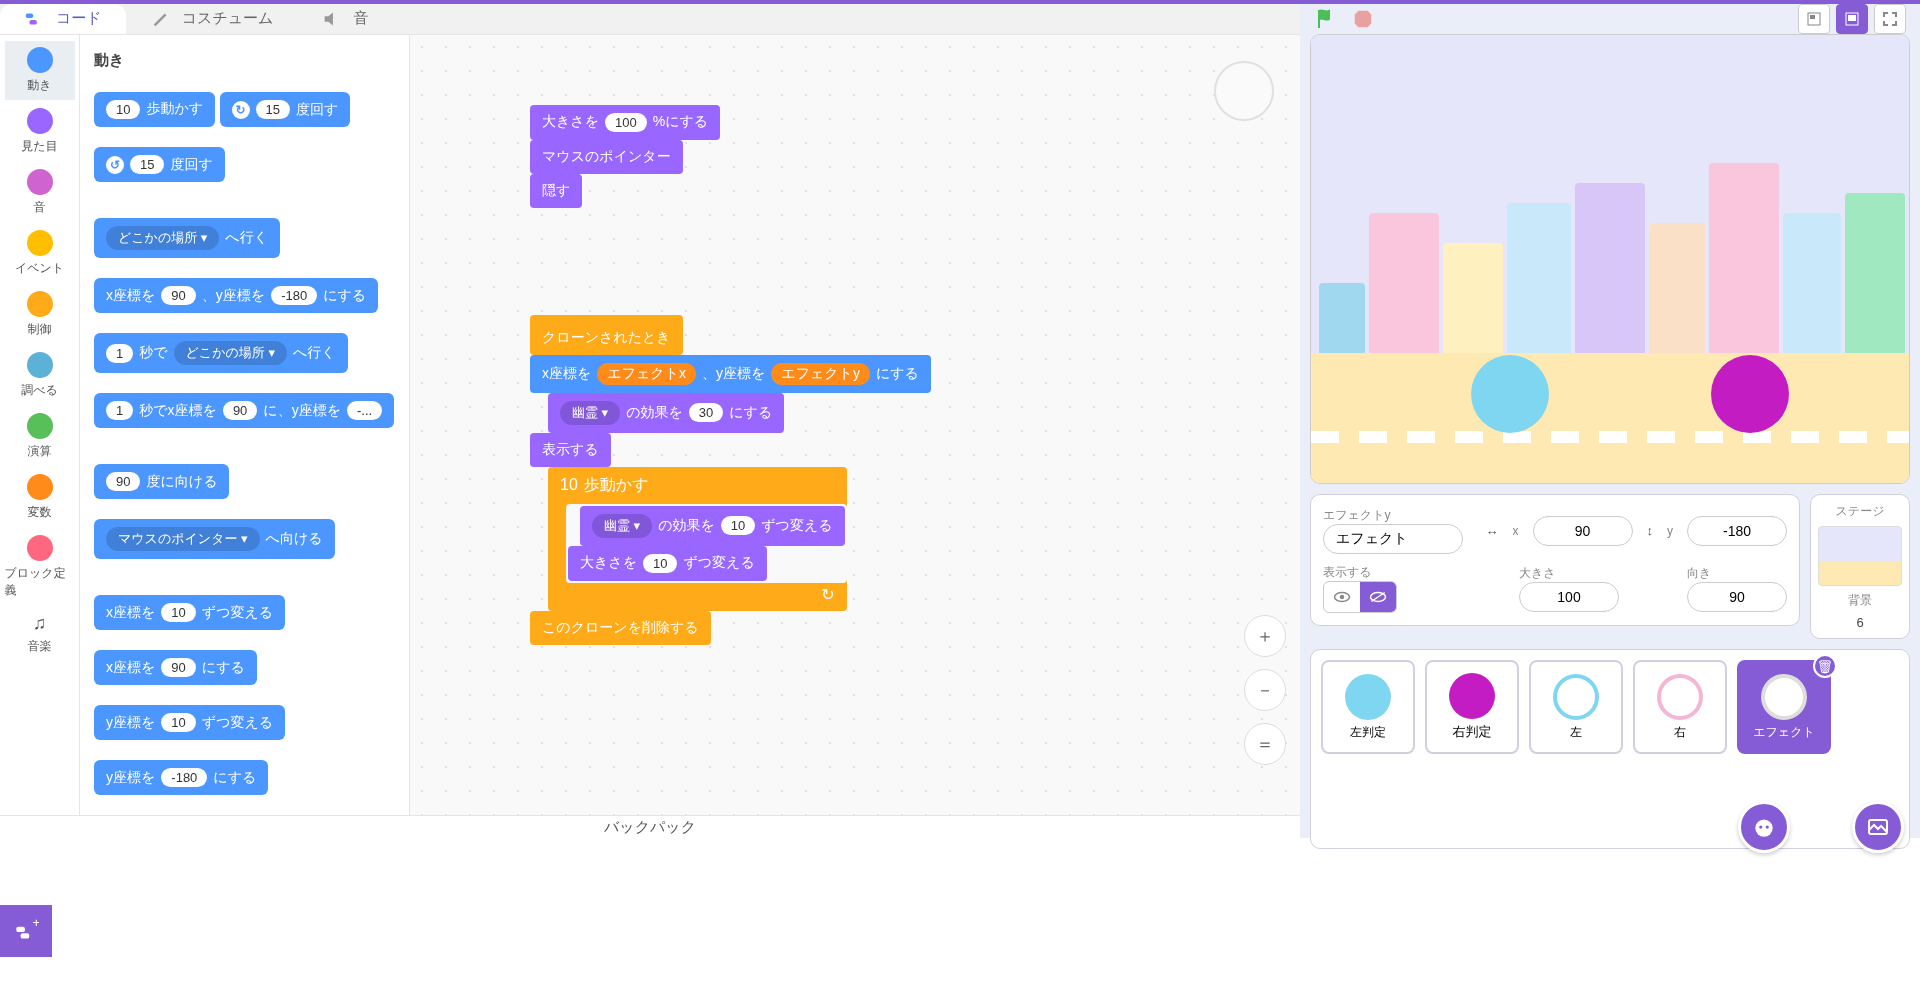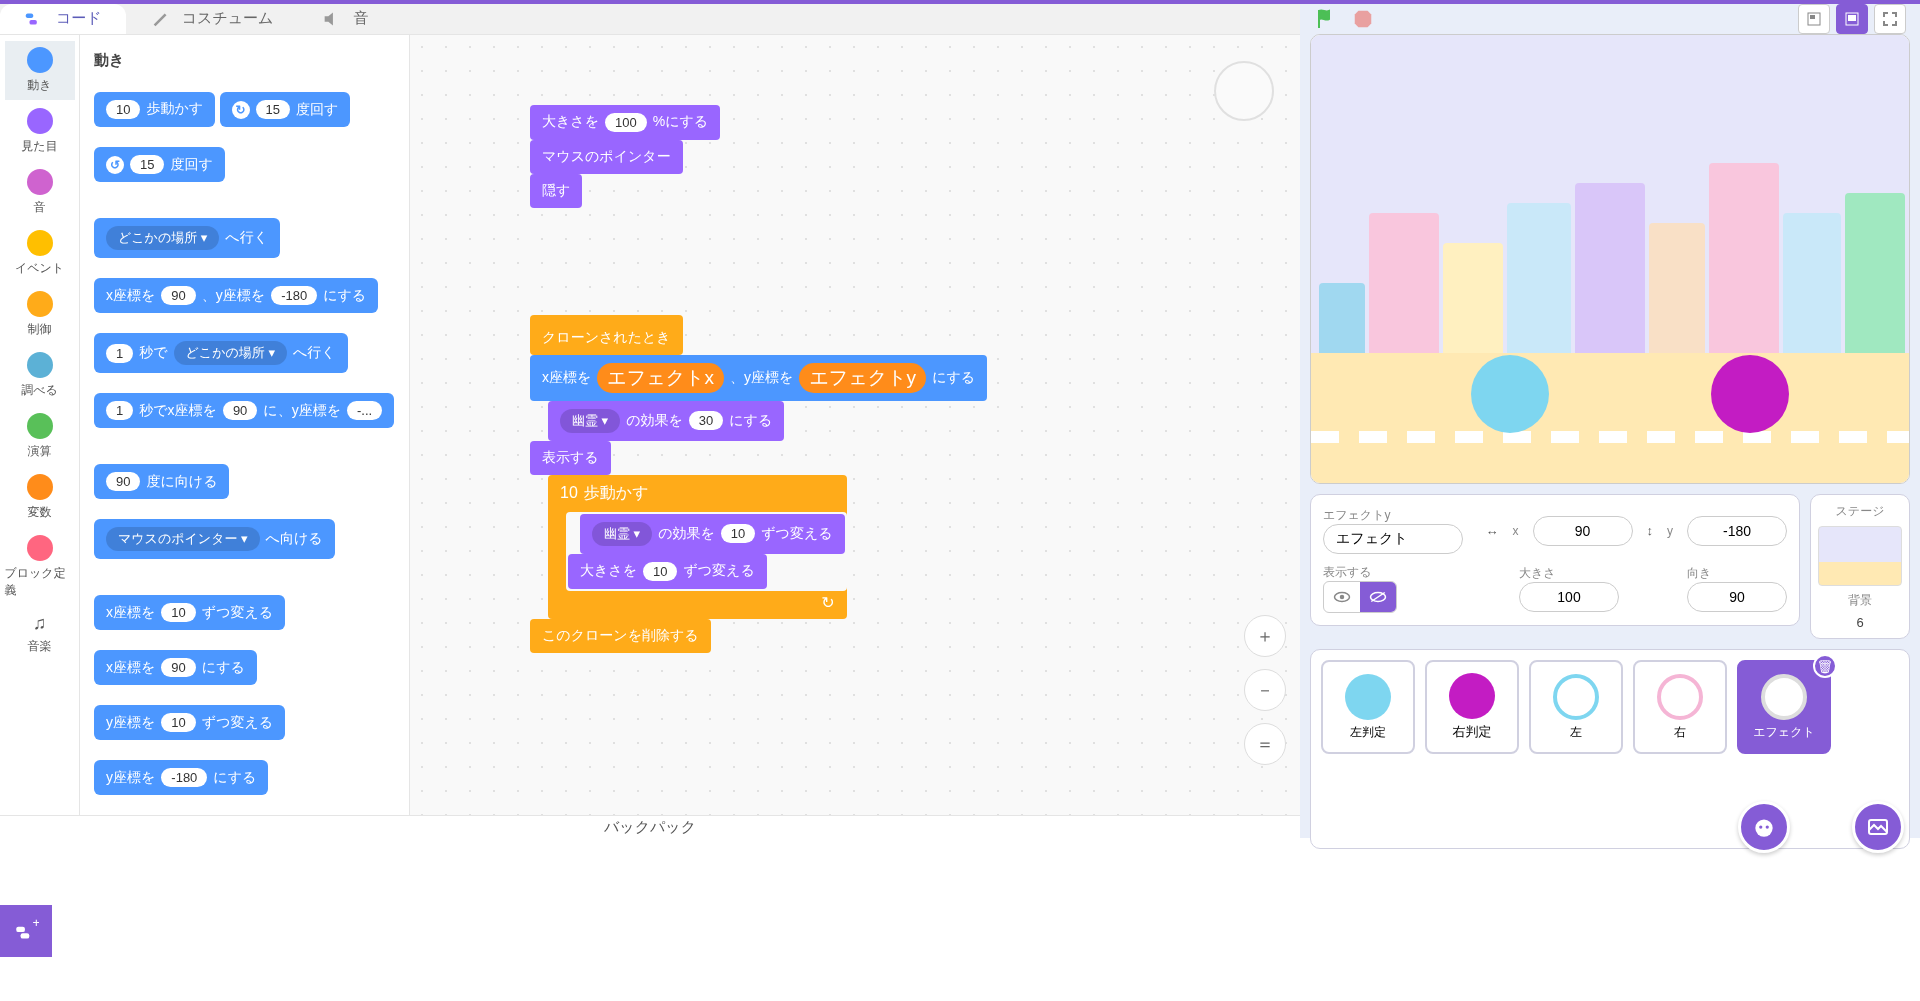--- a/index.html
+++ b/index.html
@@ -24,21 +24,21 @@
 .ext-btn { position: absolute; bottom: 44px; left: 0; width: 52px; height: 52px; background: #855cd6; display: flex; align-items: center; justify-content: center; color: #fff; cursor: pointer; }
 
 
 .block { border-radius: 6px; padding: 8px 12px; margin: 10px 0; color: #fff; font-size: 14px; display: inline-flex; align-items: center; gap: 6px; white-space: nowrap; position: relative; }
 .block.motion { background: #4c97ff; }
 .block.looks { background: #9966ff; }
 .block.events { background: #ffbf00; }
 .block.control { background: #ffab19; text-align: center; }
 .block .input { background: #fff; color: #333; border-radius: 16px; padding: 2px 10px; font-size: 13px; min-width: 26px; text-align: center; display: inline-block; }
 .block .dropdown { background: rgba(0,0,0,0.15); border-radius: 16px; padding: 3px 12px; font-size: 13px; }
-.block .var-reporter { background: #ff8c1a; border-radius: 16px; padding: 2px 10px; font-size: 19px; }
+.block .var-reporter { background: #ff8c1a; border-radius: 16px; padding: 2px 10px; font-size: 14px; }
 .hat { border-radius: 20px 20px 6px 6px; padding-top: 14px; }
 .block .arrow-icon { width: 18px; height: 18px; background: #fff; border-radius: 50%; display: inline-flex; align-items: center; justify-content: center; color: #4c97ff; font-size: 12px; font-weight: bold; }
 .stack { display: flex; flex-direction: column; align-items: flex-start; }
 .stack .block { margin: 0 0 0 0; border-radius: 4px; }
 .cblock { display: inline-block; background: #ffab19; border-radius: 4px; padding: 0; }
 .cblock-top { padding: 8px 12px; color: #fff; display: flex; align-items: center; gap: 6px; }
 .cblock-body { margin-left: 18px; background: #f9f9f9; border-radius: 4px; padding: 2px; min-height: 20px; min-width: 80px; }
 .cblock-bottom { height: 28px; position: relative; }
 .cblock-bottom::after { content: "↻"; position: absolute; right: 12px; top: 2px; color: #fff; font-size: 16px; }
 

